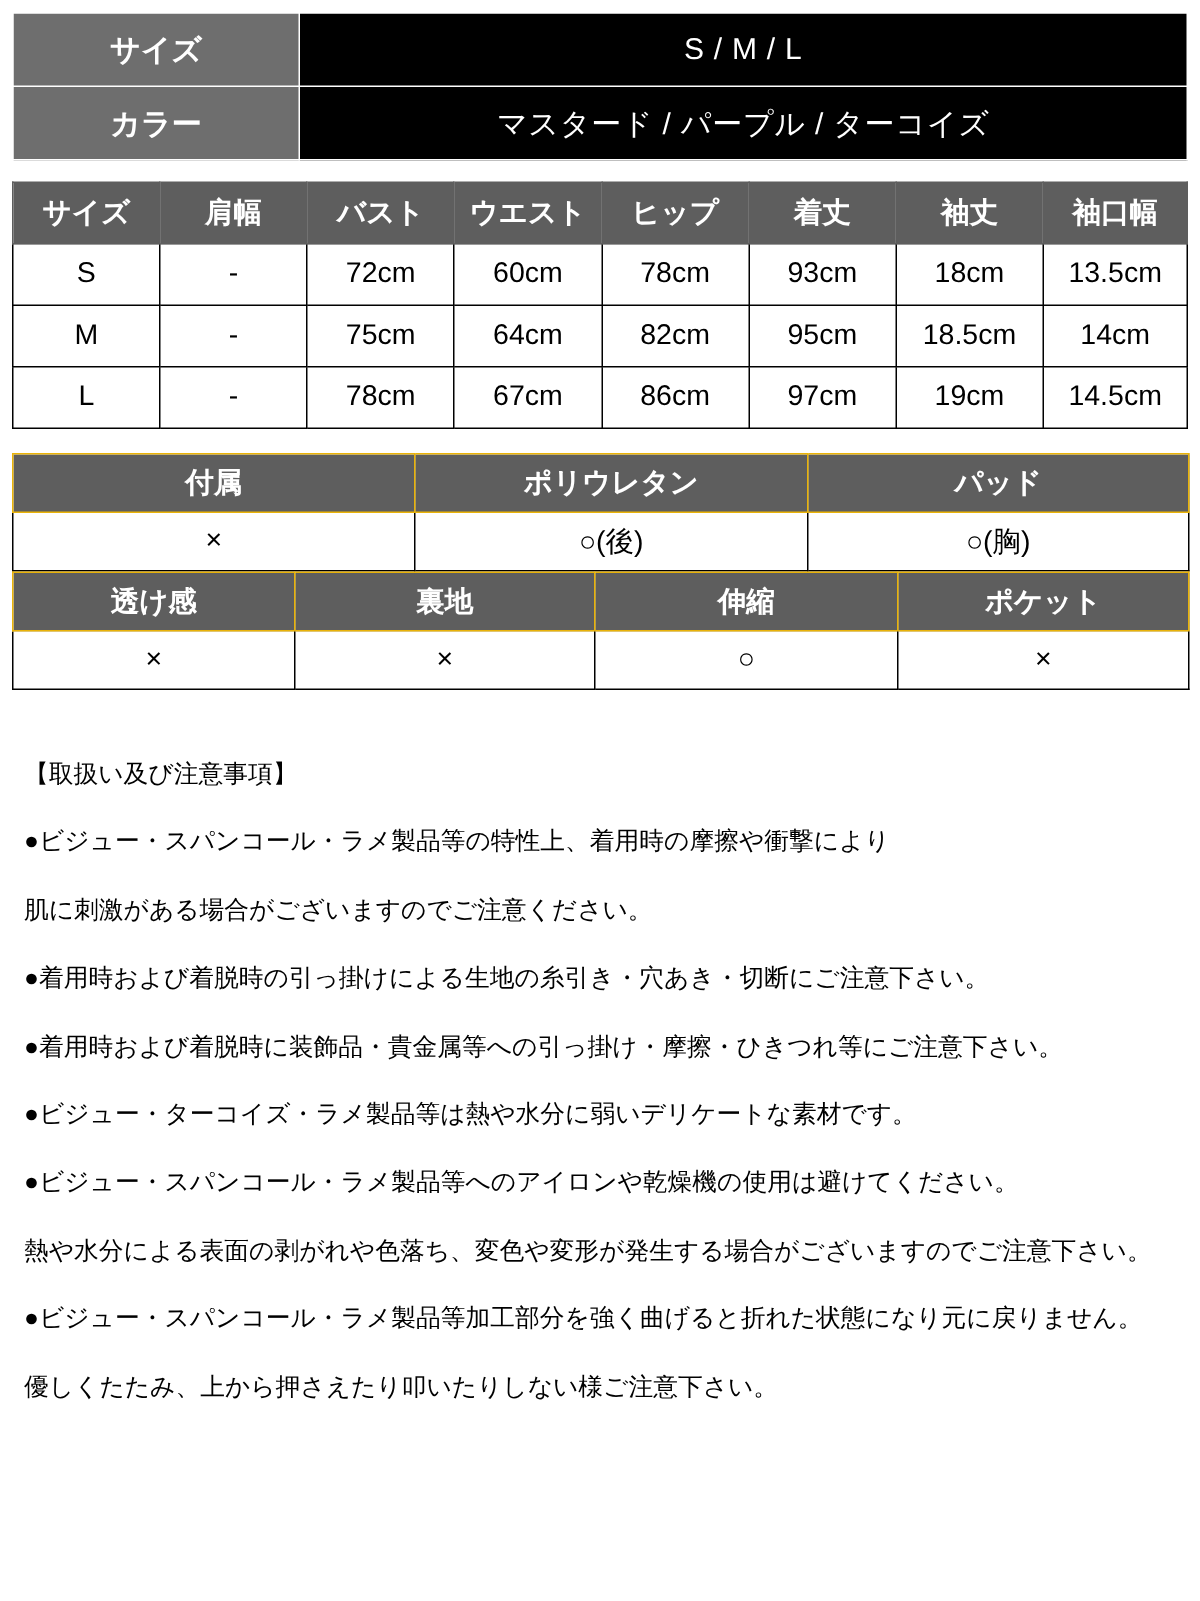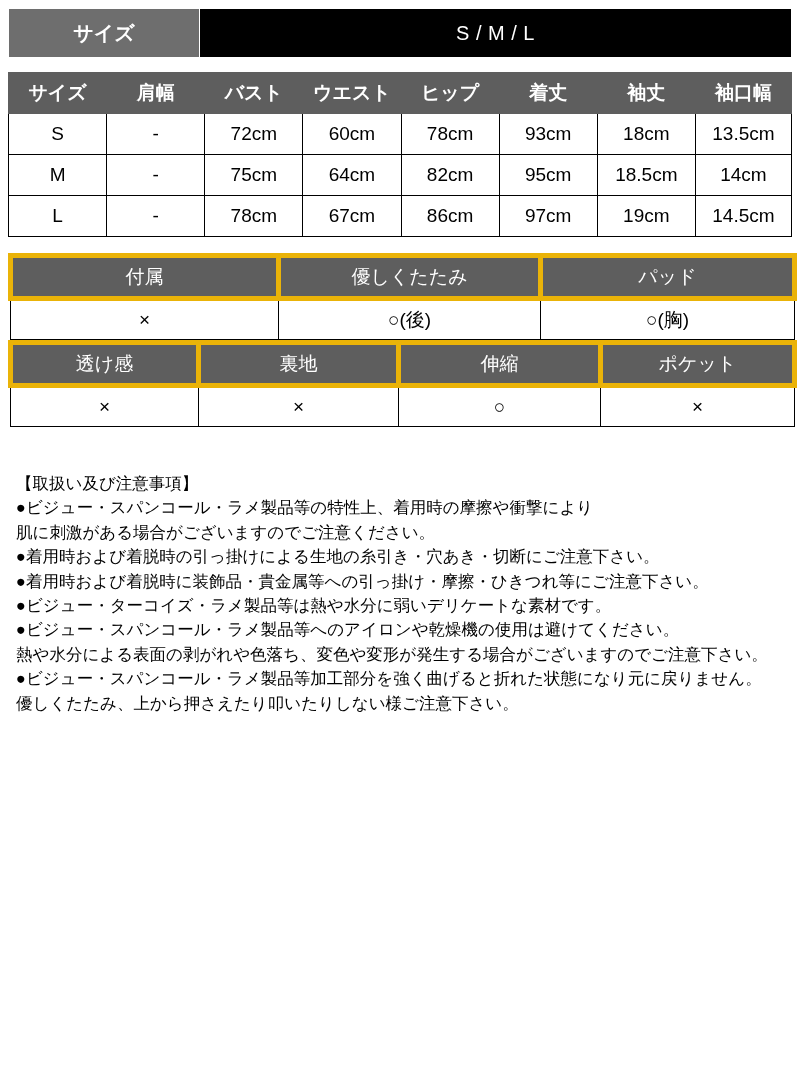--- a/index.html
+++ b/index.html
@@ -77,53 +77,58 @@
   .attr-table td {
     border: 1px solid #000000;
     height: 36px;
     font-size: 19px;
     text-align: center;
     vertical-align: middle;
   }
   .attr-table td.head {
     background: #5e5e5e;
     color: #ffffff;
-    font-weight: normal;
-    border: 5px solid #eab308;
+    font-weight: bold;
+    border: 1px solid #eab308;
   }
   .attr-table td.val {
     background: #ffffff;
     color: #000000;
   }
 
   
   .notes {
     margin-top: 44px;
     padding-left: 8px;
     font-size: 16.5px;
     line-height: 1.48;
     color: #000000;
   }
   .notes .line {
     white-space: nowrap;
+    margin-top: 21px;
   }
   .notes .title {
     font-weight: normal;
   }
 </style>
 </head>
 <body>
 
 <div class="page">
 
   <table class="spec-table">
     <tbody>
       <tr>
         <td class="th-cell">サイズ</td>
         <td class="val-cell">S / M / L</td>
+      </tr>
+      <tr>
+        <td class="th-cell">カラー</td>
+        <td class="val-cell">マスタード / パープル / ターコイズ</td>
       </tr>
     </tbody>
   </table>
 
   <div class="gap-1"></div>
 
   <table class="size-table">
     <colgroup>
       <col style="width:98px">
       <col style="width:98px">
@@ -184,21 +189,21 @@
 
   <table class="attr-table">
     <colgroup>
       <col style="width:268px">
       <col style="width:262px">
       <col style="width:254px">
     </colgroup>
     <tbody>
       <tr>
         <td class="head">付属</td>
-        <td class="head">優しくたたみ</td>
+        <td class="head">ポリウレタン</td>
         <td class="head">パッド</td>
       </tr>
       <tr>
         <td class="val">×</td>
         <td class="val">○(後)</td>
         <td class="val">○(胸)</td>
       </tr>
     </tbody>
   </table>
 

